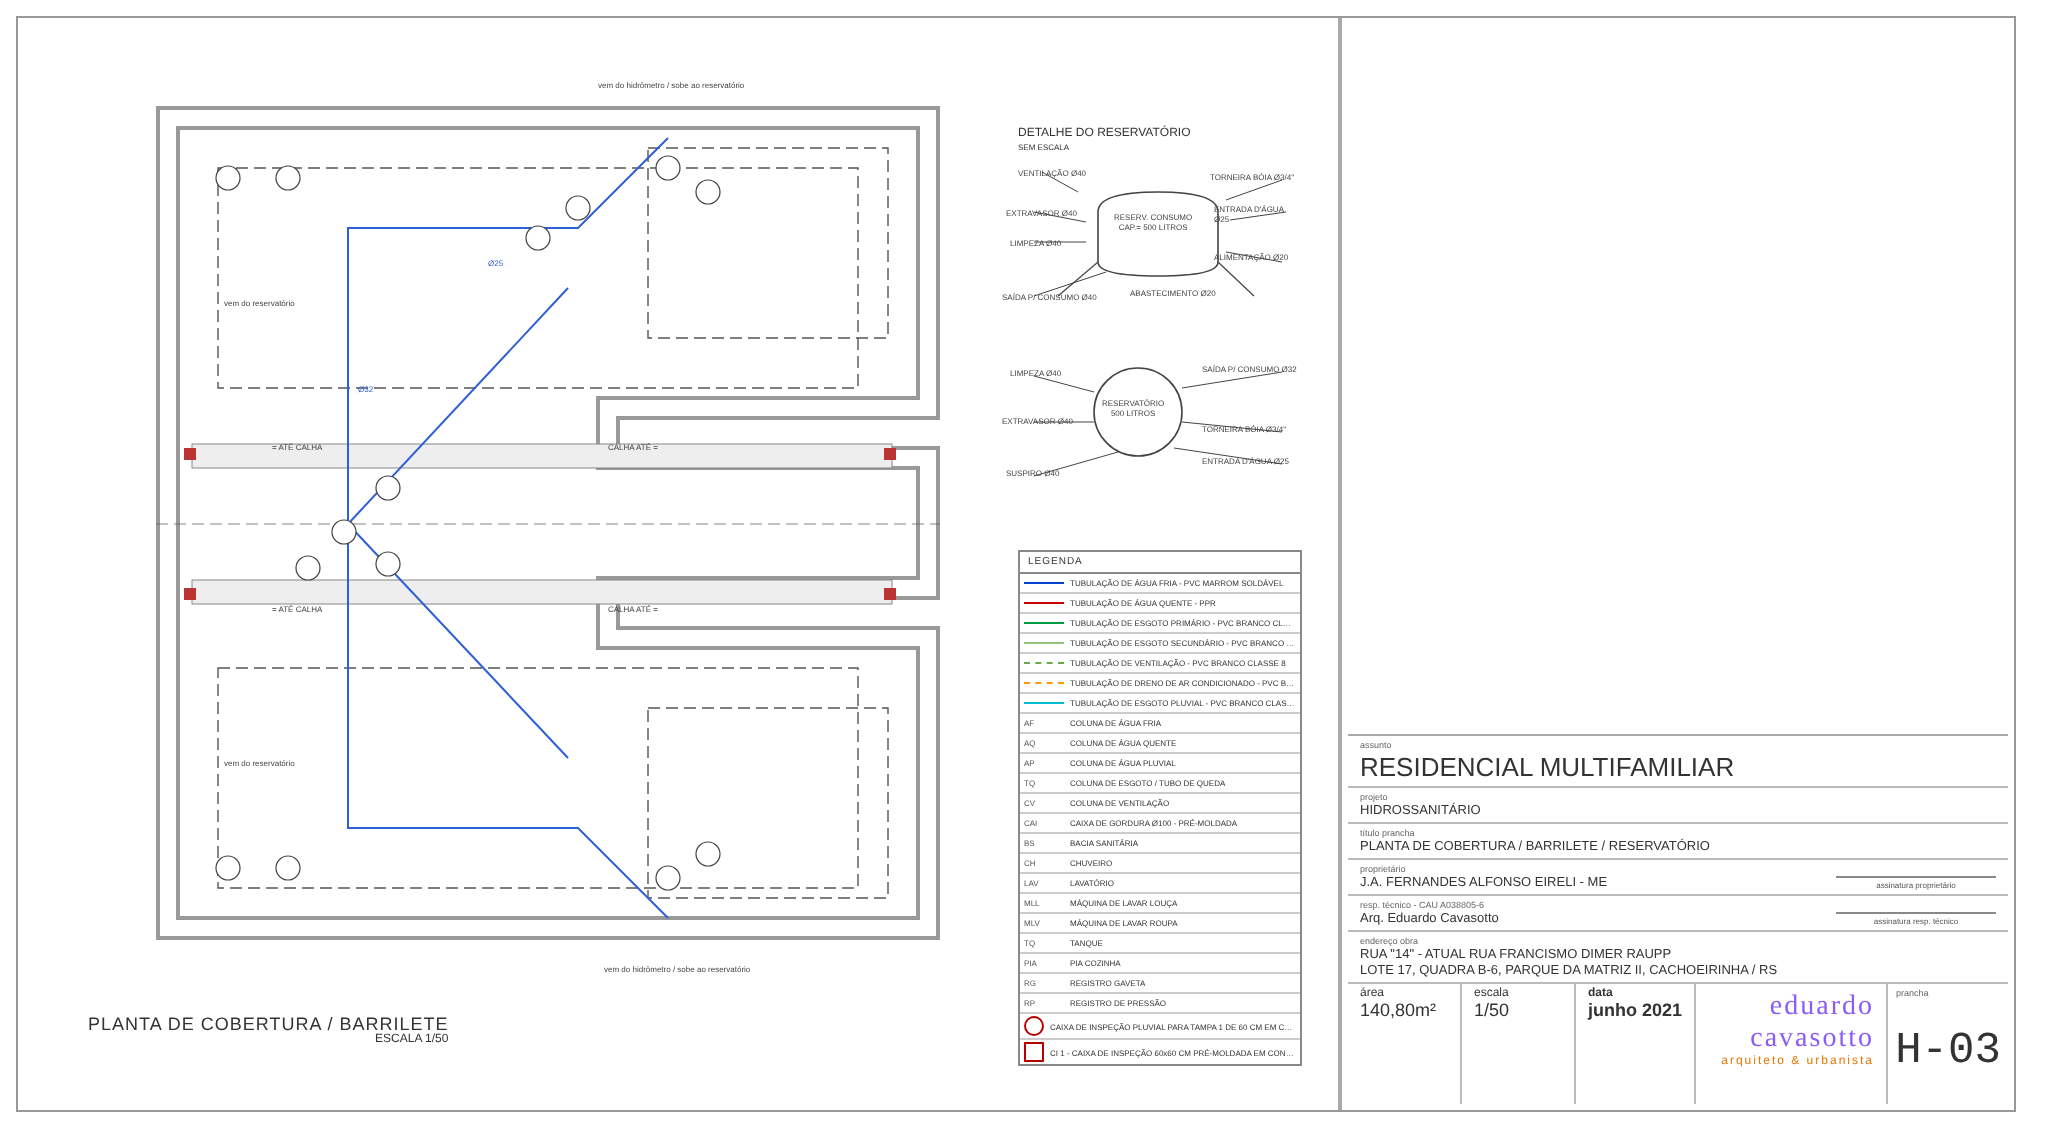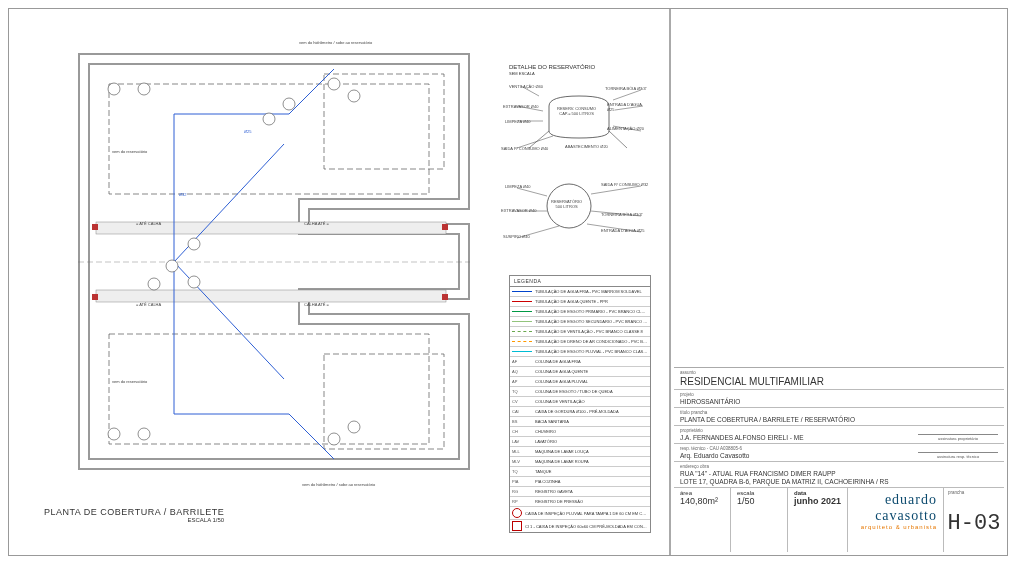--- a/index.html
+++ b/index.html
@@ -73,32 +73,32 @@
   .titleblock {
     position: absolute;
     left: 665px; right: 3px;
     top: 358px; bottom: 3px;
     border-top: 1px solid #aaa;
     display: flex; flex-direction: column;
     font-size: 6px;
   }
   .tb-row { border-bottom: 1px solid #bbb; padding: 2px 6px; }
   .tb-row .k { font-size: 4.5px; color: #666; }
-  .tb-row .v { font-size: 10px; margin-top: 1px; }
+  .tb-row .v { font-size: 13px; margin-top: 1px; }
   .tb-row.small .v { font-size: 6.5px; }
   .sigline { display: inline-block; border-top: 1px solid #888; font-size: 4px; color: #555; padding-top: 1px; margin-left: 20px; width: 80px; text-align: center; }
   .tb-footer { display: flex; flex: 1; }
   .tb-footer .metrics { display: flex; border-right: 1px solid #bbb; }
   .tb-footer .metrics > div { border-right: 1px solid #bbb; padding: 2px 6px; min-width: 44px; }
   .tb-footer .metrics > div:last-child { border-right: none; font-weight: bold; }
   .tb-footer .brand { flex: 1; padding: 4px 6px 2px; text-align: right; }
   .tb-footer .sheetno { width: 60px; border-left: 1px solid #bbb; display: flex; flex-direction: column; }
   .sheetno .k { font-size: 4.5px; color:#666; padding: 2px 4px 0; }
   .sheetno .big { font-size: 22px; text-align: center; flex: 1; display:flex; align-items:center; justify-content:center;font-family:Liberation Mono, monospace; }
-  .brand .name { font-family: Georgia, 'Times New Roman', serif; font-size: 14px; color: #0c4a6e; letter-spacing: 1px; }
+  .brand .name { font-family: Georgia, 'Times New Roman', serif; font-size: 14px; color: #8b5cf6; letter-spacing: 1px; }
   .brand .tag { font-size: 6px; color: #e67700; letter-spacing: 1px; }
 
   .tiny-leader { font-size: 4px; color: #444; }
 </style>
 </head>
 <body>
 
 <div class="sheet">
   <div class="divider"></div>
 

